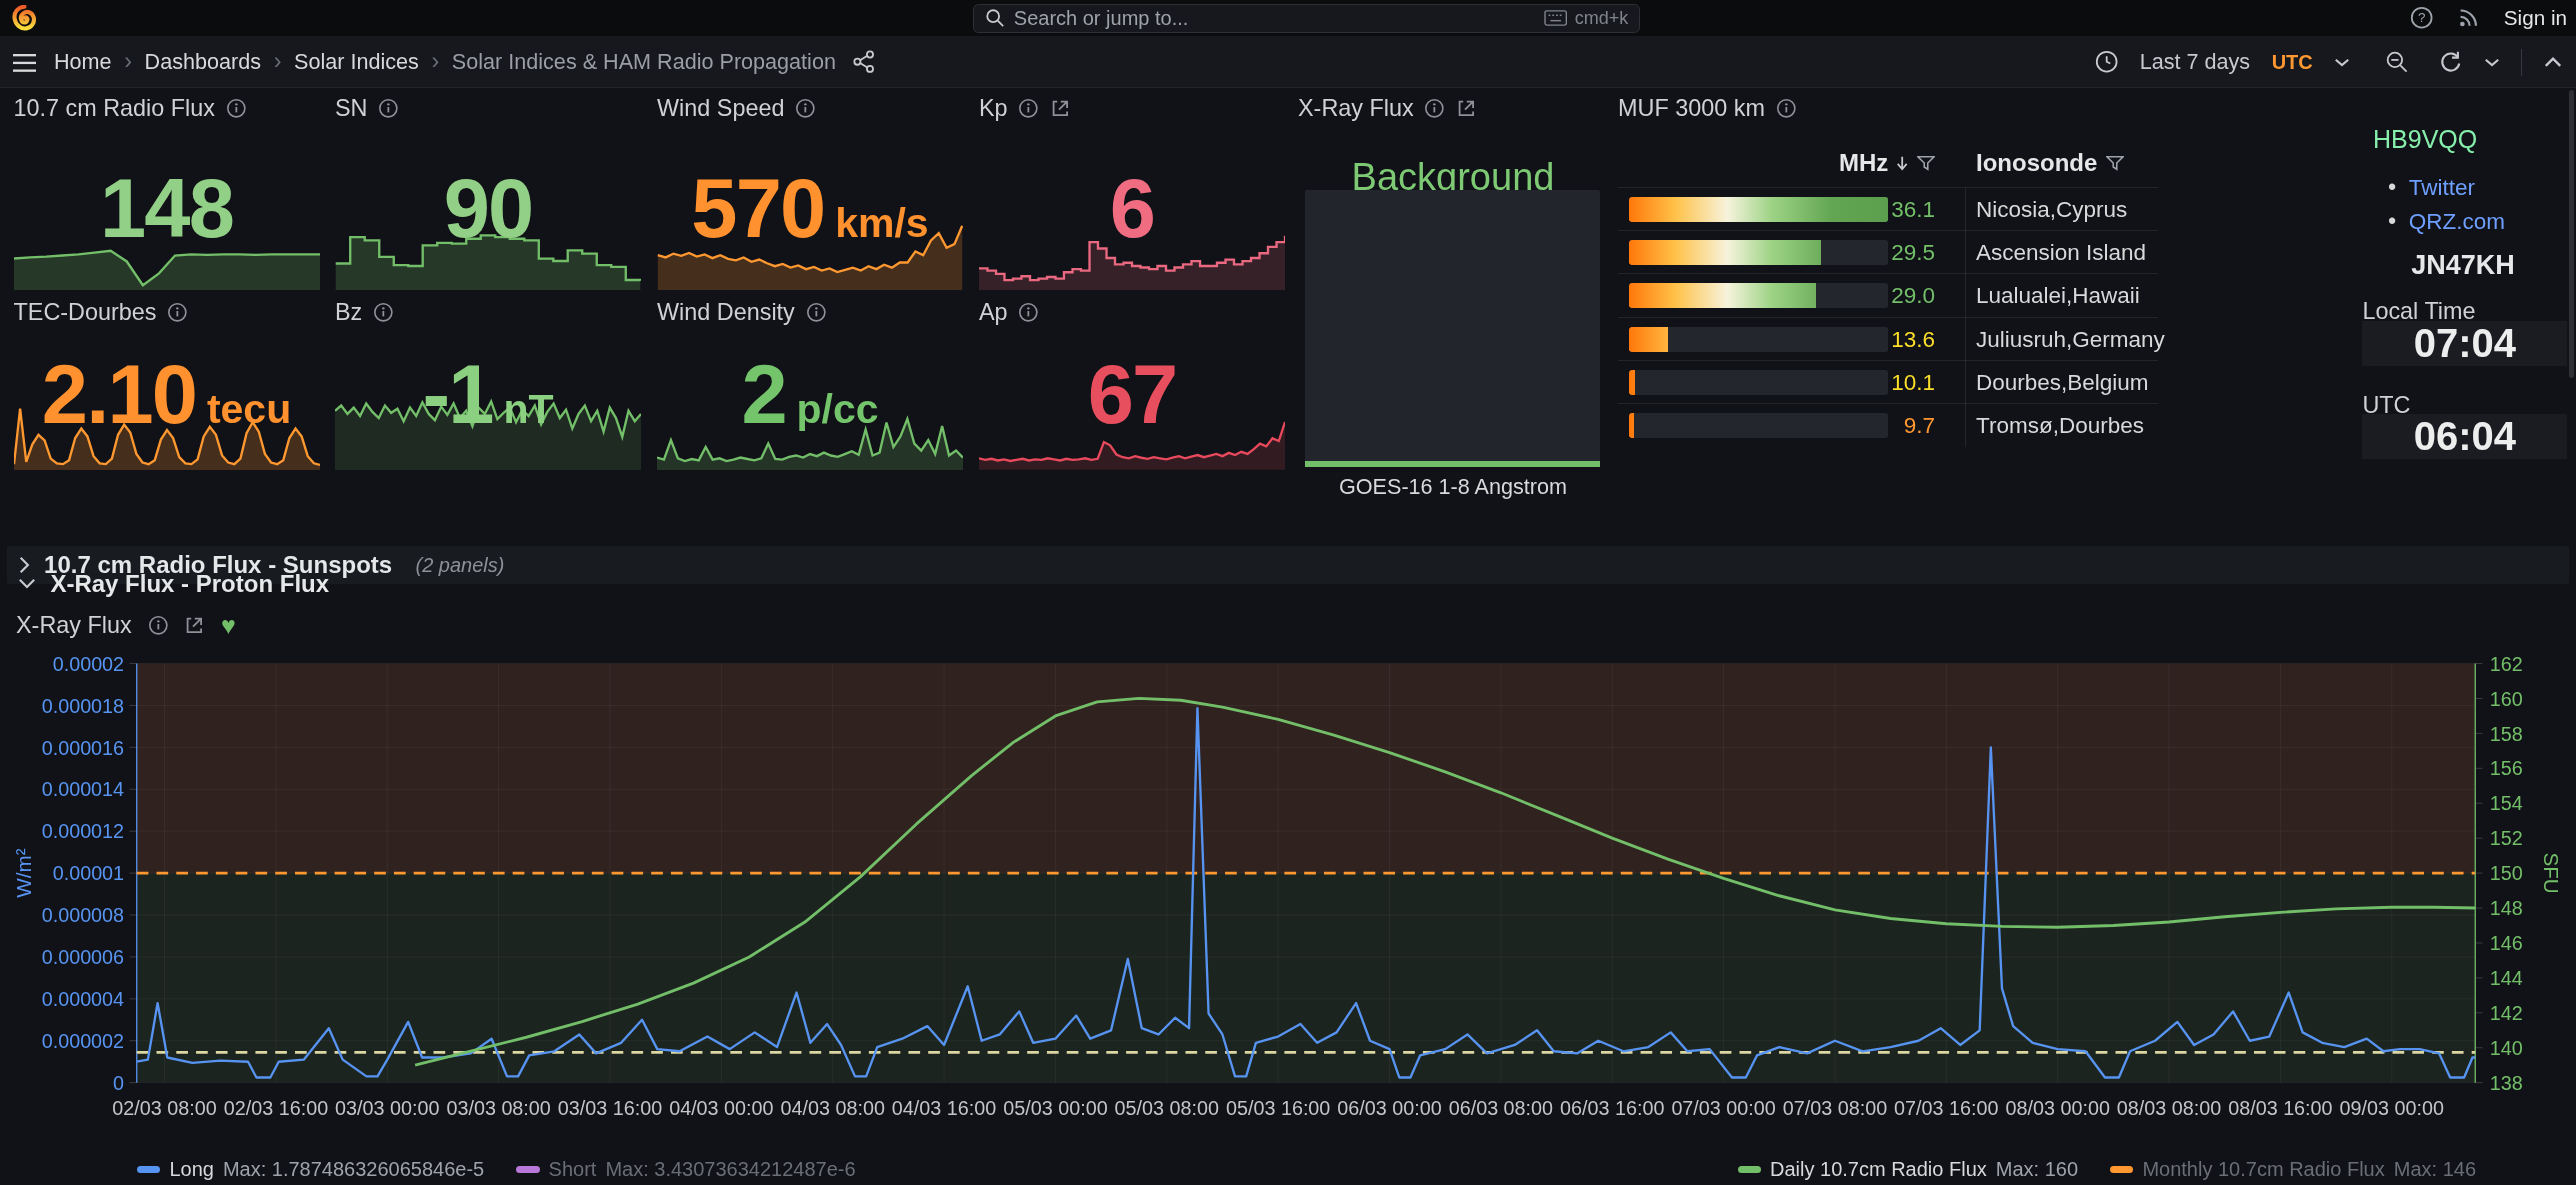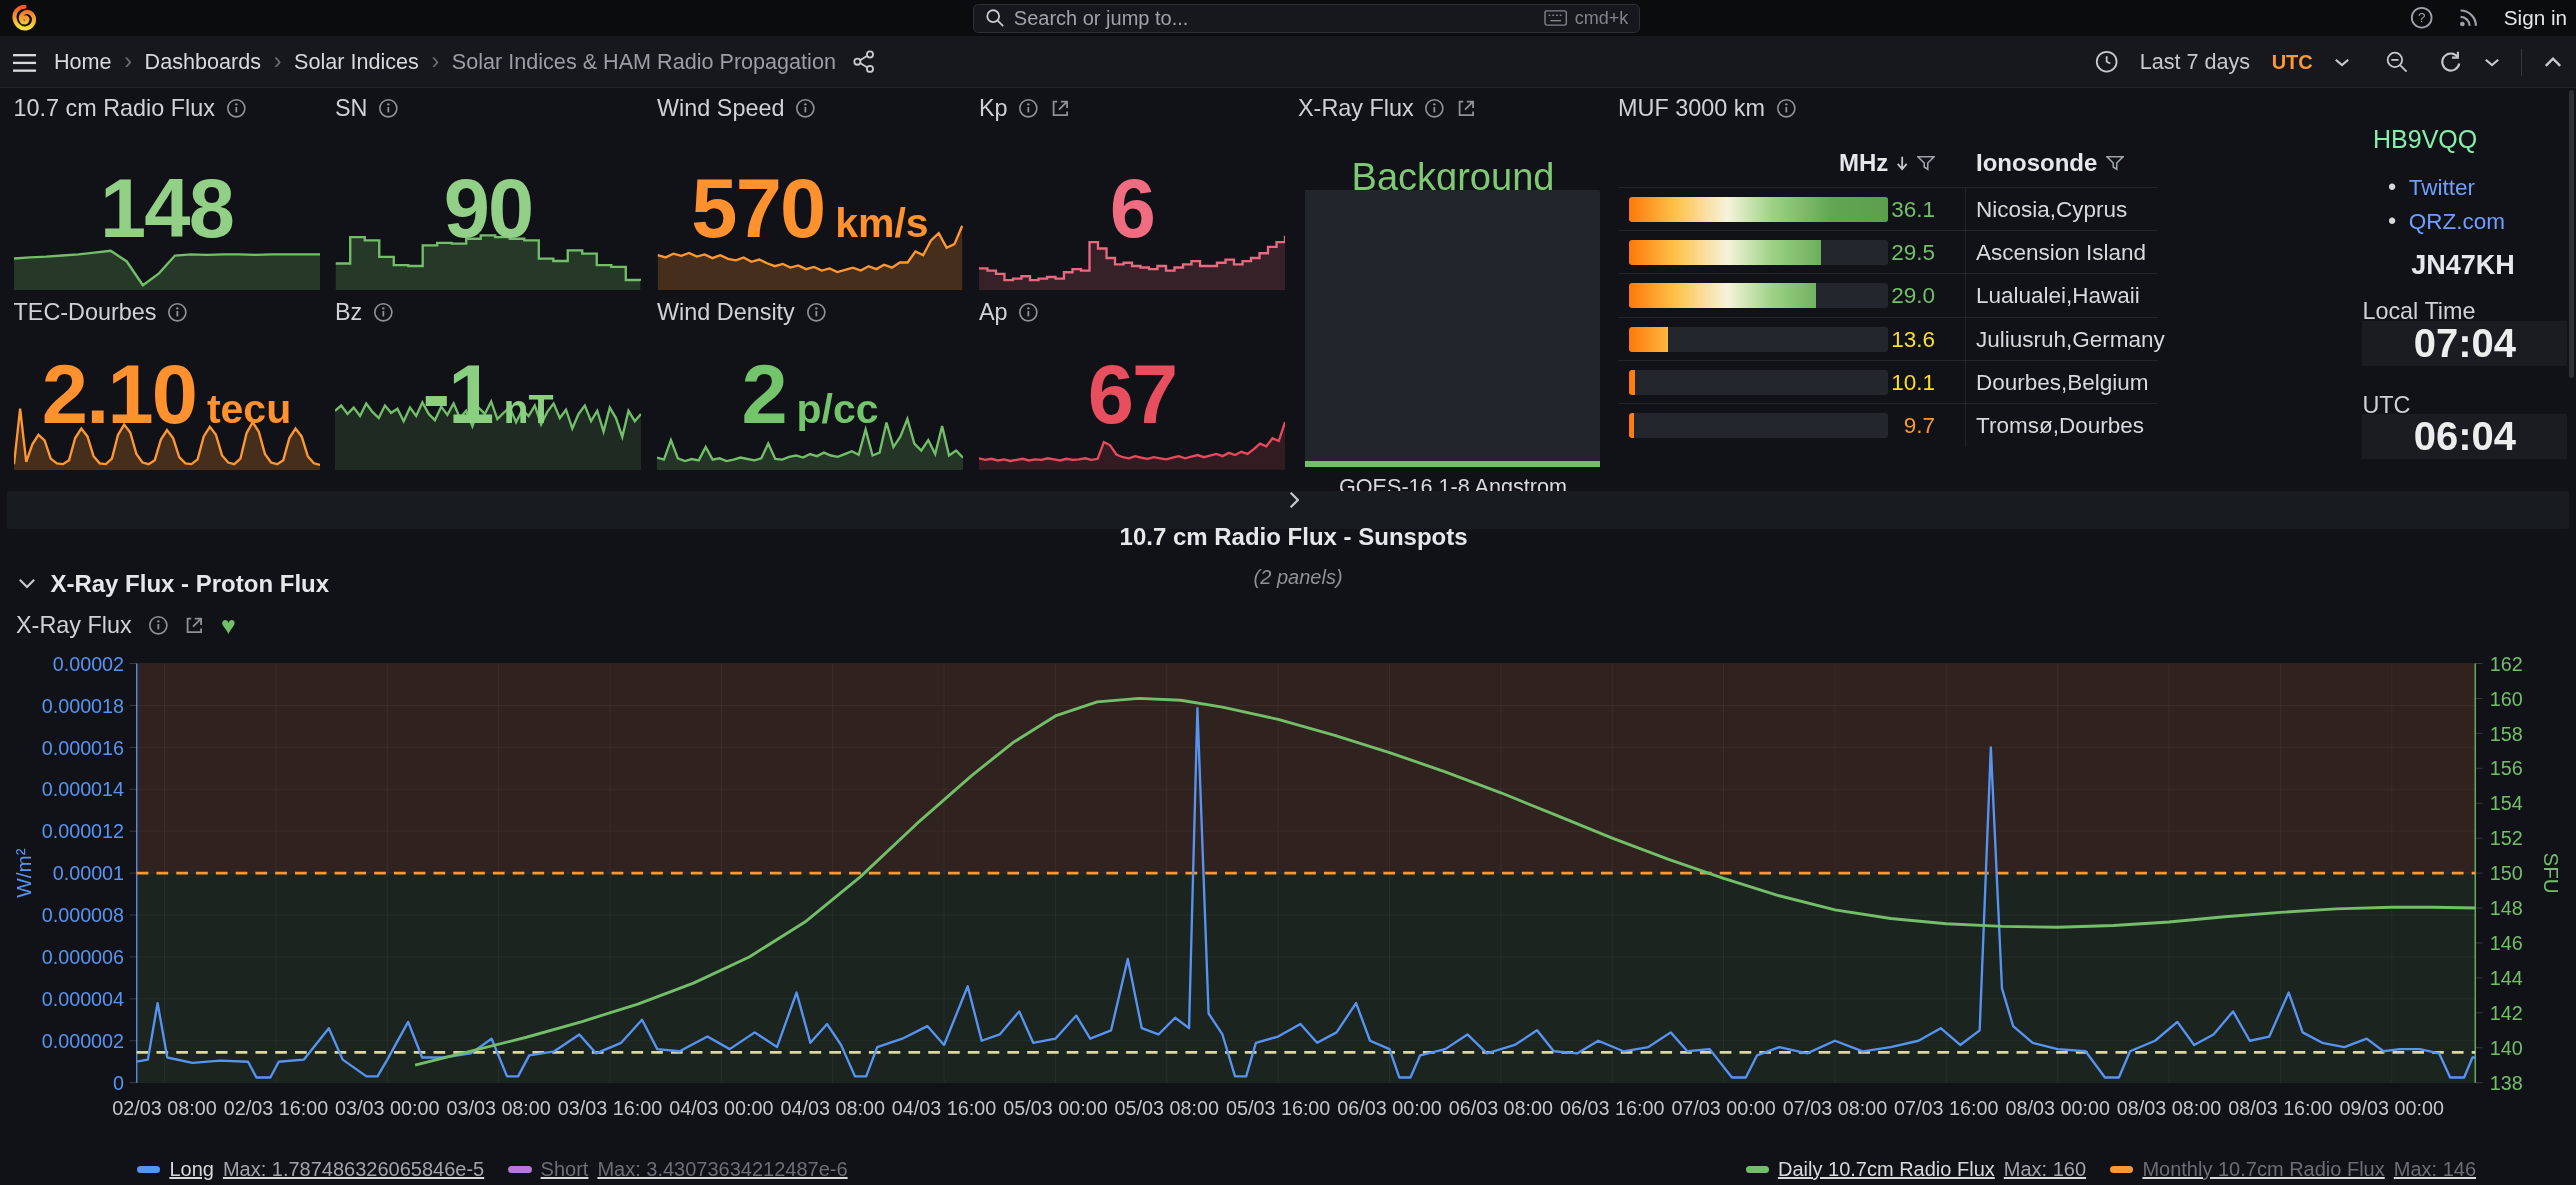--- a/index.html
+++ b/index.html
@@ -74,21 +74,21 @@
     display:flex; align-items:center; gap:14.4px; padding-left:10.8px; }
   .rowbar.open { background:transparent; }
   .rowtitle { font-size:24px; font-weight:bold; color:#e6e7e9; }
   .rowmeta { font-size:20px; font-style:italic; color:#8e9197; margin-left:9px; }
   
   .chartpanel { position:absolute; left:0; top:604px; width:2576px; height:581px; }
   .chart-title { position:absolute; left:16px; top:7.2px; display:flex; align-items:center; gap:16px; }
   .chart-title .t { font-size:23.4px; color:#d0d1d6; }
   .heart { color:#73bf69; font-size:25px; }
   .legend { position:absolute; left:137px; top:554px; width:2339px; display:flex; justify-content:space-between; font-size:20px; }
-  .lgroup { display:flex; gap:24px;text-decoration:underline; }
+  .lgroup { display:flex; gap:32px; }
   .litem { display:flex; align-items:center; gap:9px; }
   .swatch { width:23.4px; height:7.2px; border-radius:3.6px; display:inline-block; }
   .scrollthumb { position:absolute; right:1.8px; top:90px; width:5.4px; height:288px; background:rgba(204,204,220,0.16); border-radius:2.7px; }
   svg text { font-family:"Liberation Sans", sans-serif; }
   .icon { flex:none; }
 </style>
 </head>
 <body>
 
 <header class="topbar">
@@ -420,21 +420,21 @@
         <a href="#">QRZ.com</a>
       </div>
     </div>
   <div class="locator">JN47KH</div>
   <div class="tlabel" style="top:205px;">Local Time</div>
   <div class="tbox" style="top:228px;">07:04</div>
   <div class="tlabel" style="top:299px;">UTC</div>
   <div class="tbox" style="top:321px;">06:04</div>
 </section>
 
-<div class="rowbar" style="top:491px;flex-direction:column;">
+<div class="rowbar" style="top:546px;">
   <svg class="icon" width="11.7" height="18" viewBox="0 0 13 20">
     <path d="M3 2 l8 8-8 8" fill="none" stroke="#c7c9cf" stroke-width="2.4"></path>
   </svg>
   <span class="rowtitle">10.7 cm Radio Flux - Sunspots</span>
   <span class="rowmeta">(2 panels)</span>
 </div>
 <div class="rowbar open" style="top:565px;">
   <svg class="icon" width="18" height="11.7" viewBox="0 0 20 13">
     <path d="M2 2 l8 8 8-8" fill="none" stroke="#c7c9cf" stroke-width="2.4"></path>
   </svg>

